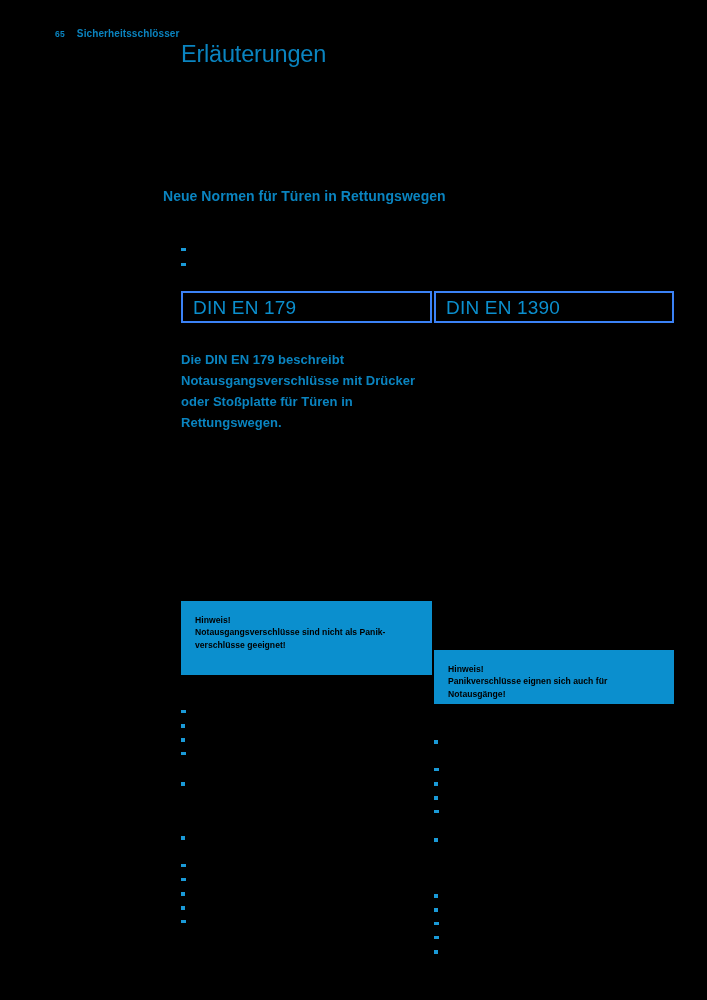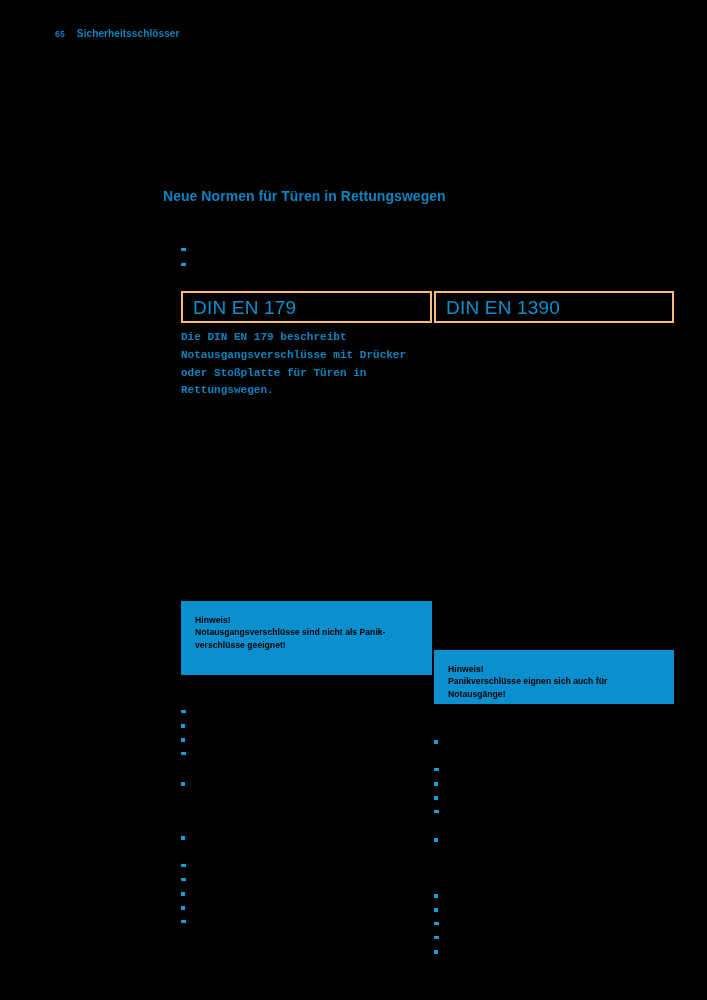--- a/index.html
+++ b/index.html
@@ -98,43 +98,42 @@
 
   
   .col {
     position: absolute;
     top: 291px;
   }
   .col-left  { left: 181px;  width: 251px; }
   .col-right { left: 434px;  width: 240px; }
 
   .norm-box {
-    border: 2px solid #fdba74;
+    border: 2px solid #3b82f6;
     height: 32px;
     display: flex;
     align-items: center;
     padding: 0 10px;
     box-sizing: border-box;
   }
   .norm-box .norm-label {
     font-size: 19px;
     font-weight: 300;
     color: #0b8fce;
     letter-spacing: 0.2px;
     line-height: 1;
   }
 
   .norm-desc {
-    margin-top: 6px;
-    font-size: 11px;
+    margin-top: 26px;
+    font-size: 13px;
     font-weight: bold;
     color: #0a84c0;
     line-height: 1.62;
     letter-spacing: 0.02px;
-    font-family: Liberation Mono, monospace;
   }
 
   
   .hinweis {
     position: absolute;
     background: #0b8fce;
     color: #000000;
     box-sizing: border-box;
     padding: 13px 14px 14px 14px;
   }
@@ -185,20 +184,21 @@
 </head>
 <body>
 
 <div class="page">
 
   <div class="running-head">
     <span class="folio">65</span>
     <span class="running-title">Sicherheitsschlösser</span>
   </div>
 
+  <h1 class="page-title">Erläuterungen</h1>
 
   <div class="section-heading">Neue Normen für Türen in Rettungswegen</div>
 
   <div class="intro-bullets">
     <div class="blt">
       <span class="dash"></span>
       <span class="ghost-text"></span>
     </div>
     <div class="blt">
       <span class="dash"></span>

